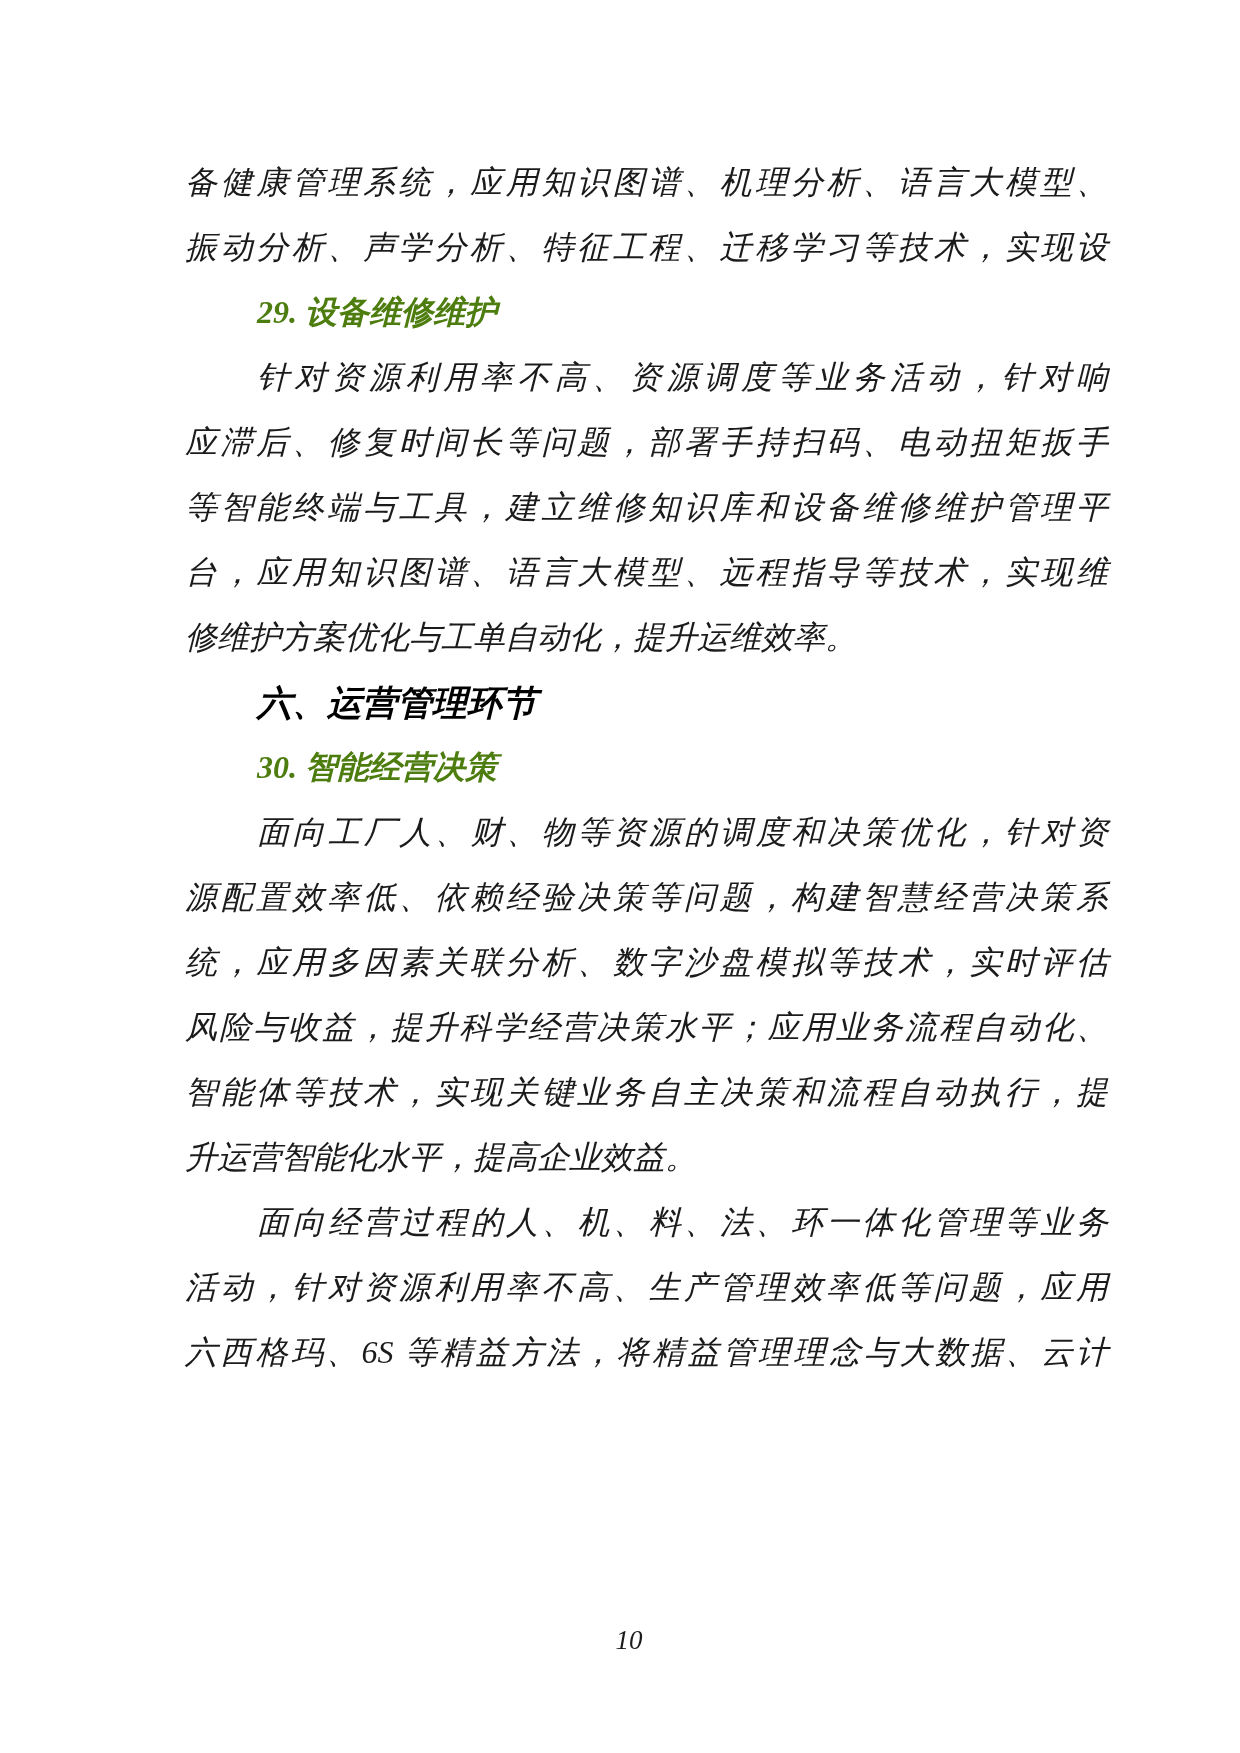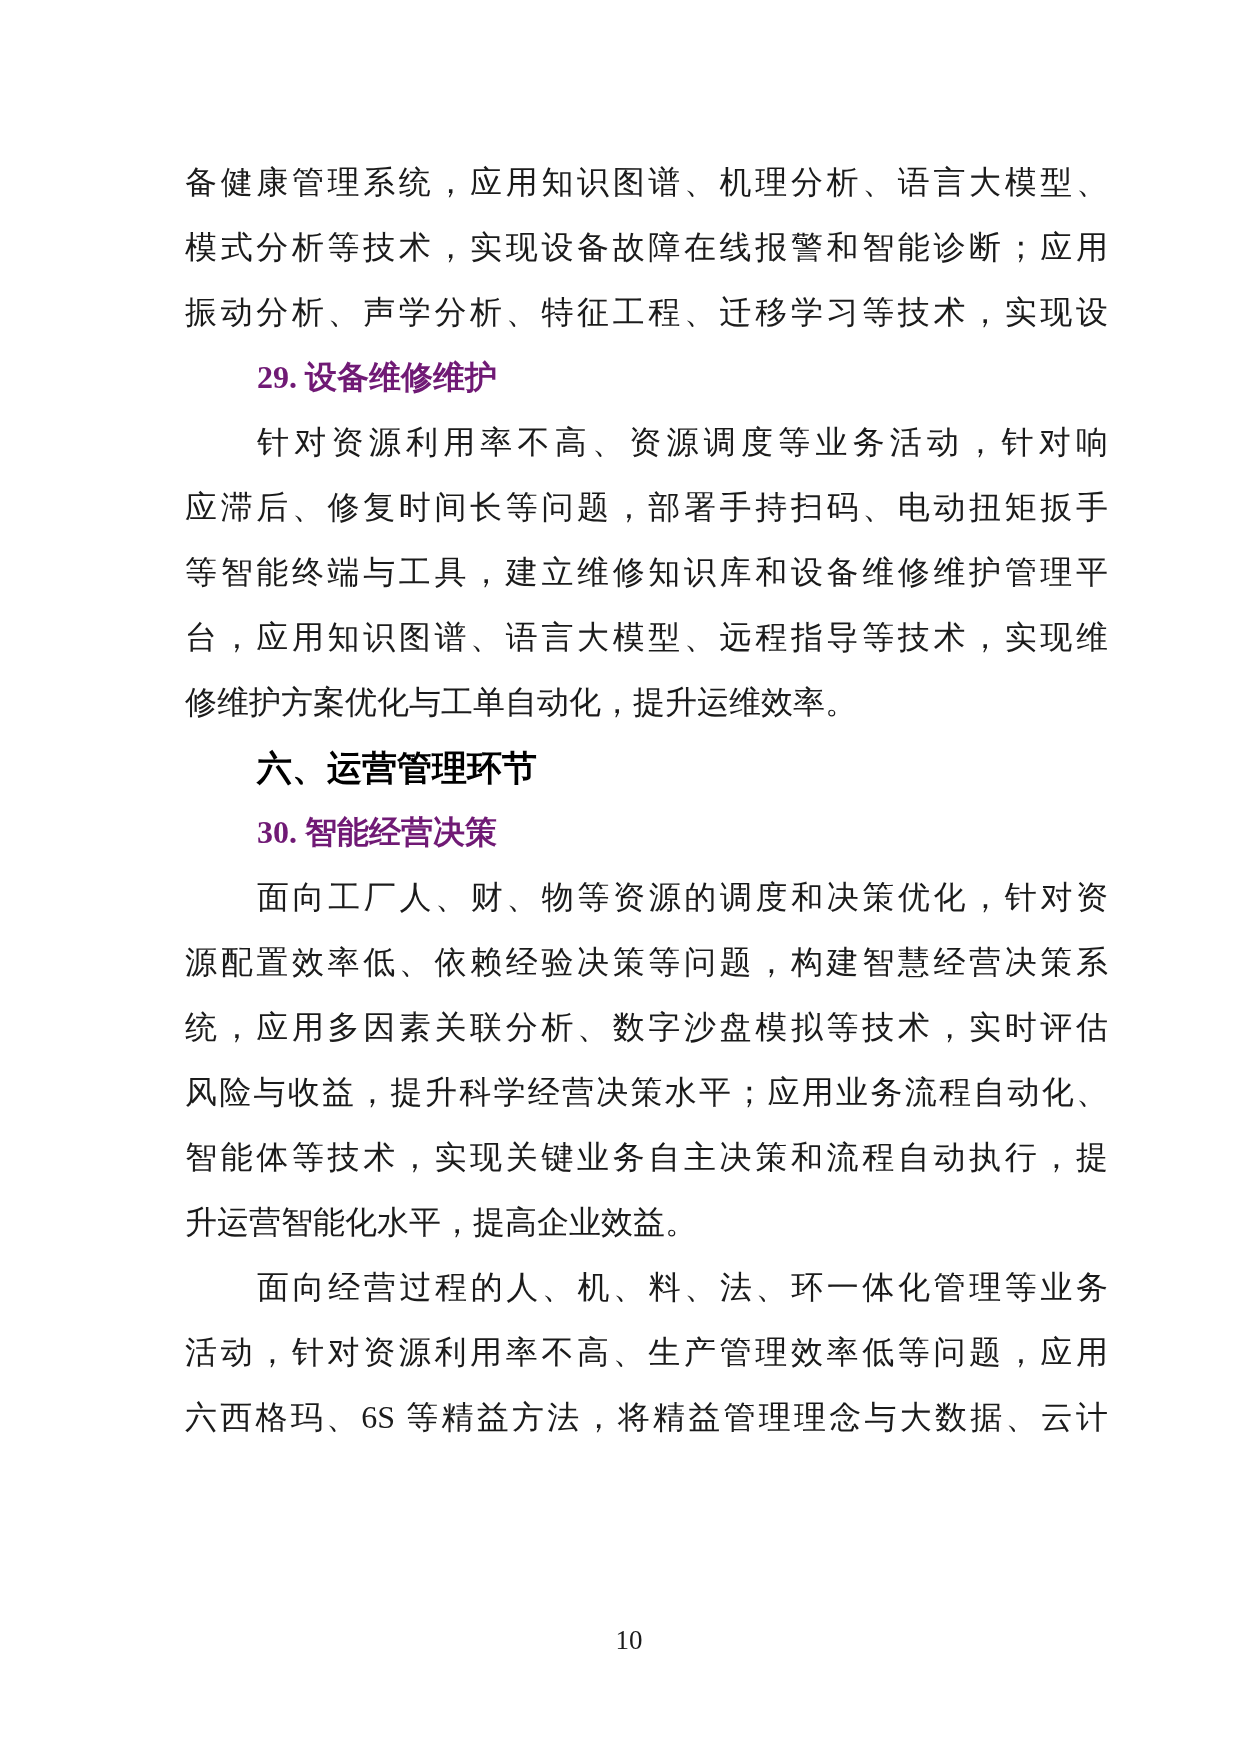--- a/index.html
+++ b/index.html
@@ -6,20 +6,21 @@
     margin: 0;
     padding: 0;
     background: #ffffff;
   }
   .page {
     position: relative;
     width: 1240px;
     height: 1753px;
     background: #ffffff;
     overflow: hidden;
+    font-style: italic;
   }
   .text-block {
     position: absolute;
     left: 185px;
     top: 150px;
     width: 923px;
   }
   .line {
     height: 65px;
     line-height: 65px;
@@ -32,21 +33,21 @@
   .line.justify {
     text-align: justify;
     text-align-last: justify;
     text-justify: inter-character;
   }
   .line.indent {
     text-indent: 72px;
   }
   .line.heading-kai {
     font-weight: 700;
-    color: #701a75;
+    color: #4d7c0f;
   }
   .line.heading-hei {
     font-family: "Liberation Sans", "DejaVu Sans", sans-serif;
     font-weight: 700;
     font-size: 35px;
     color: #000000;
   }
   .page-number {
     position: absolute;
     top: 1620px;
@@ -59,21 +60,20 @@
     color: #1b1b1b;
     padding-left: 18px;
   }
 </style>
 </head>
 <body>
 
 <div class="page">
   <div class="text-block">
       <div class="line  justify">备健康管理系统，应用知识图谱、机理分析、语言大模型、</div>
-      <div class="line  justify">模式分析等技术，实现设备故障在线报警和智能诊断；应用</div>
       <div class="line  justify">振动分析、声学分析、特征工程、迁移学习等技术，实现设</div>
       <div class="line heading-kai indent">29. 设备维修维护</div>
       <div class="line  justify indent">针对资源利用率不高、资源调度等业务活动，针对响</div>
       <div class="line  justify">应滞后、修复时间长等问题，部署手持扫码、电动扭矩扳手</div>
       <div class="line  justify">等智能终端与工具，建立维修知识库和设备维修维护管理平</div>
       <div class="line  justify">台，应用知识图谱、语言大模型、远程指导等技术，实现维</div>
       <div class="line ">修维护方案优化与工单自动化，提升运维效率。</div>
       <div class="line heading-hei indent">六、运营管理环节</div>
       <div class="line heading-kai indent">30. 智能经营决策</div>
       <div class="line  justify indent">面向工厂人、财、物等资源的调度和决策优化，针对资</div>

